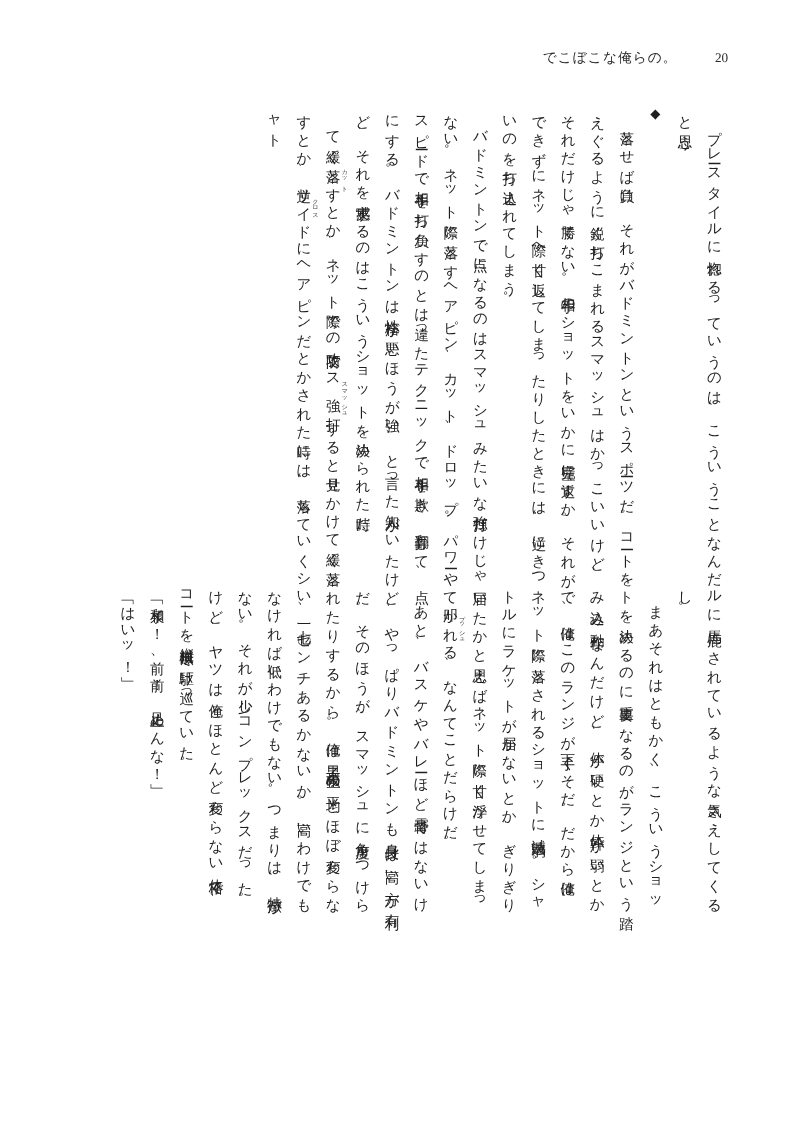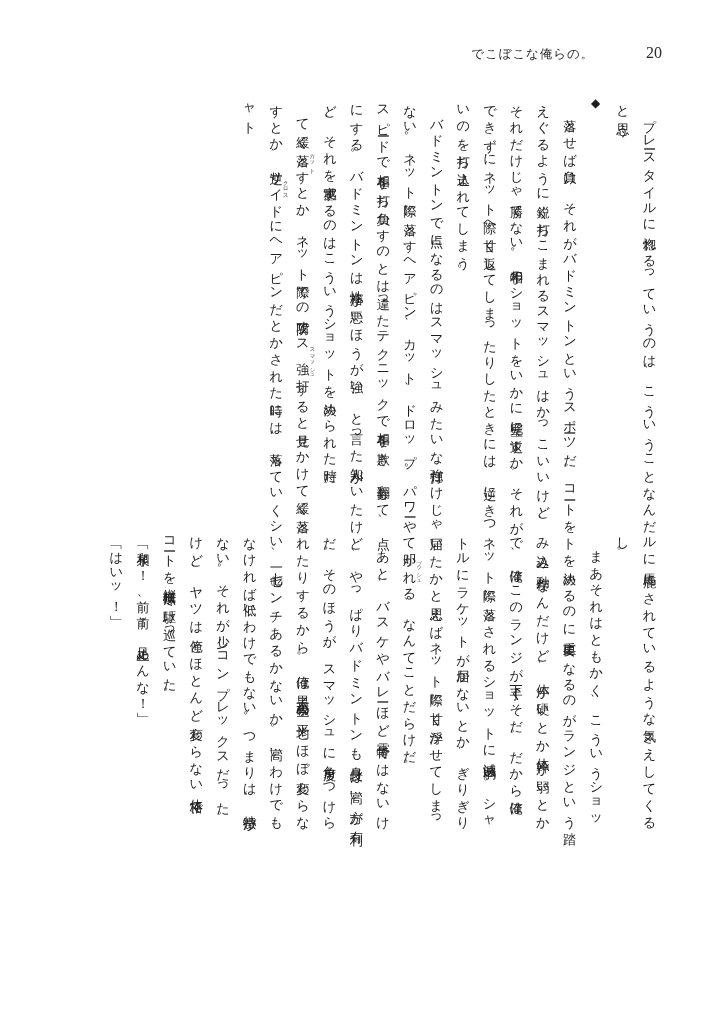--- a/index.html
+++ b/index.html
@@ -21,28 +21,28 @@
     box-sizing: border-box;
   }
 
   
   .runhead {
     position: absolute;
     top: 44px;
     right: 60px;
     display: flex;
     align-items: baseline;
-    gap: 52px;
+    gap: 34px;
     font-size: 12.5px;
     letter-spacing: 0.9px;
     color: #2a2a2a;
   }
   .runhead .folio {
     font-family: "Liberation Serif", serif;
-    font-size: 16px;
+    font-size: 12px;
     letter-spacing: 0;
   }
 
   
   .vblock {
     position: absolute;
     writing-mode: vertical-rl;
     -webkit-writing-mode: vertical-rl;
     text-orientation: upright;
     font-size: 13.2px;

